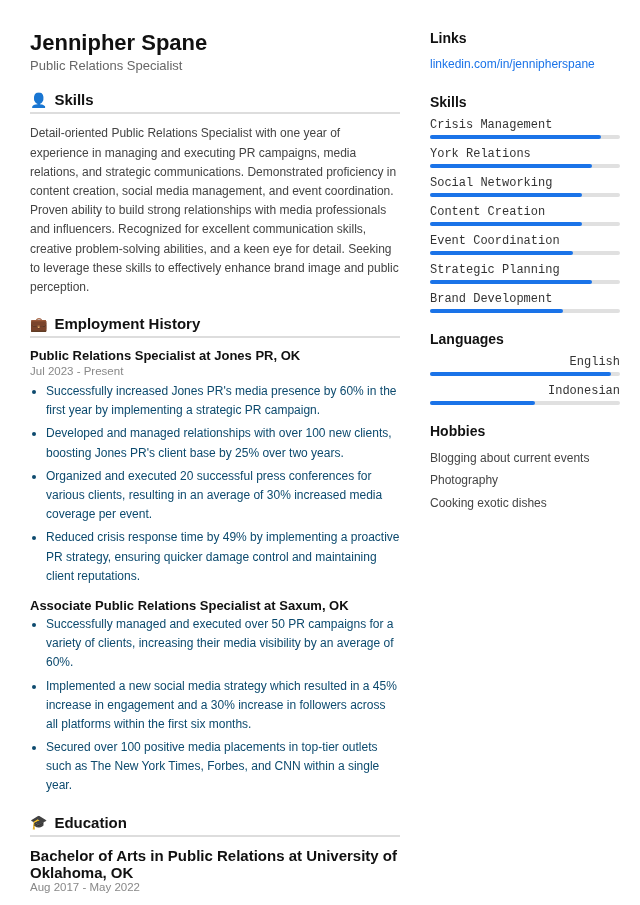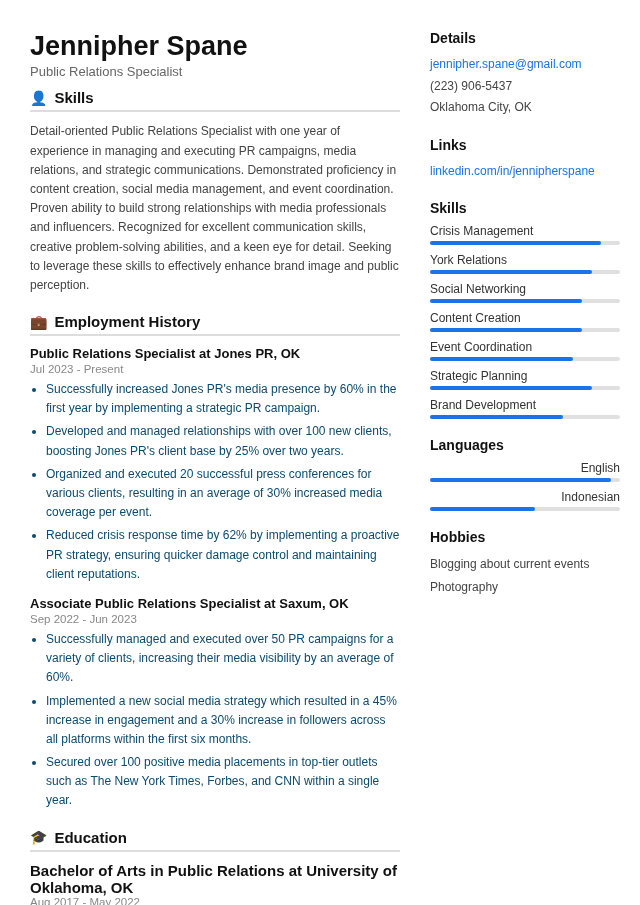--- a/index.html
+++ b/index.html
@@ -18,30 +18,30 @@
     }
     .left-col {
       flex: 1 1 380px;
       max-width: 390px;
     }
     .right-col {
       flex: 0 0 190px;
       min-width: 180px;
     }
     .name {
-      font-size: 27px;
+      font-size: 22px;
       font-weight: bold;
       color: #111;
       line-height: 1.2;
     }
     .title {
       font-size: 13px;
       color: #666;
       margin-top: 2px;
-      margin-bottom: 10px;
+      margin-bottom: 18px;
     }
     .section {
       margin-bottom: 18px;
     }
     .section-heading {
       display: flex;
       align-items: center;
       gap: 7px;
       font-size: 15px;
       font-weight: bold;
@@ -107,20 +107,21 @@
       color: #444;
       line-height: 1.8;
     }
     .link-text {
       font-size: 12px;
       color: #1a73e8;
       line-height: 1.8;
     }
     .skill-item {
       margin-bottom: 8px;
+      font-family: Liberation Mono, monospace;
     }
     .skill-label {
       font-size: 12px;
       color: #333;
       margin-bottom: 3px;
     }
     .skill-bar-bg {
       background: #e0e0e0;
       height: 4px;
       border-radius: 2px;
@@ -165,26 +166,25 @@
         <span class="icon">💼</span>
         <span>Employment History</span>
       </div>
       <div class="job-block">
         <div class="job-title">Public Relations Specialist at Jones PR, OK</div>
         <div class="job-date">Jul 2023 - Present</div>
         <ul class="job-bullets">
           <li>Successfully increased Jones PR's media presence by 60% in the first year by implementing a strategic PR campaign.</li>
           <li>Developed and managed relationships with over 100 new clients, boosting Jones PR's client base by 25% over two years.</li>
           <li>Organized and executed 20 successful press conferences for various clients, resulting in an average of 30% increased media coverage per event.</li>
-          <li>Reduced crisis response time by 62% by implementing a proactive PR strategy, ensuring quicker damage control and maintaining client reputations.</li>
+          <li>Reduced crisis response time by 49% by implementing a proactive PR strategy, ensuring quicker damage control and maintaining client reputations.</li>
         </ul>
       </div>
       <div class="job-block">
         <div class="job-title">Associate Public Relations Specialist at Saxum, OK</div>
-        <div class="job-date">Sep 2022 - Jun 2023</div>
         <ul class="job-bullets">
           <li>Successfully managed and executed over 50 PR campaigns for a variety of clients, increasing their media visibility by an average of 60%.</li>
           <li>Implemented a new social media strategy which resulted in a 45% increase in engagement and a 30% increase in followers across all platforms within the first six months.</li>
           <li>Secured over 100 positive media placements in top-tier outlets such as The New York Times, Forbes, and CNN within a single year.</li>
         </ul>
       </div>
     </div>
 
     <div class="section">
       <div class="section-heading">
@@ -193,26 +193,20 @@
       </div>
       <div class="edu-title">Bachelor of Arts in Public Relations at University of Oklahoma, OK</div>
       <div class="edu-date">Aug 2017 - May 2022</div>
 
     </div>
 
   </div>
 
   <div class="right-col">
 
-    <div class="right-section">
-      <div class="right-heading">Details</div>
-      <div class="link-text">jennipher.spane@gmail.com</div>
-      <div class="detail-text">(223) 906-5437</div>
-      <div class="detail-text">Oklahoma City, OK</div>
-    </div>
 
     <div class="right-section">
       <div class="right-heading">Links</div>
       <div class="link-text">linkedin.com/in/jennipherspane</div>
     </div>
 
     <div class="right-section">
       <div class="right-heading">Skills</div>
       <div class="skill-item">
         <div class="skill-label">Crisis Management</div>
@@ -271,16 +265,17 @@
         <div class="skill-bar-bg">
           <div class="skill-bar-fill" style="width:55%"></div>
         </div>
       </div>
     </div>
 
     <div class="right-section">
       <div class="right-heading">Hobbies</div>
       <div class="hobby-text">Blogging about current events</div>
       <div class="hobby-text">Photography</div>
+      <div class="hobby-text">Cooking exotic dishes</div>
     </div>
 
   </div>
 </div>
 
 </body></html>

